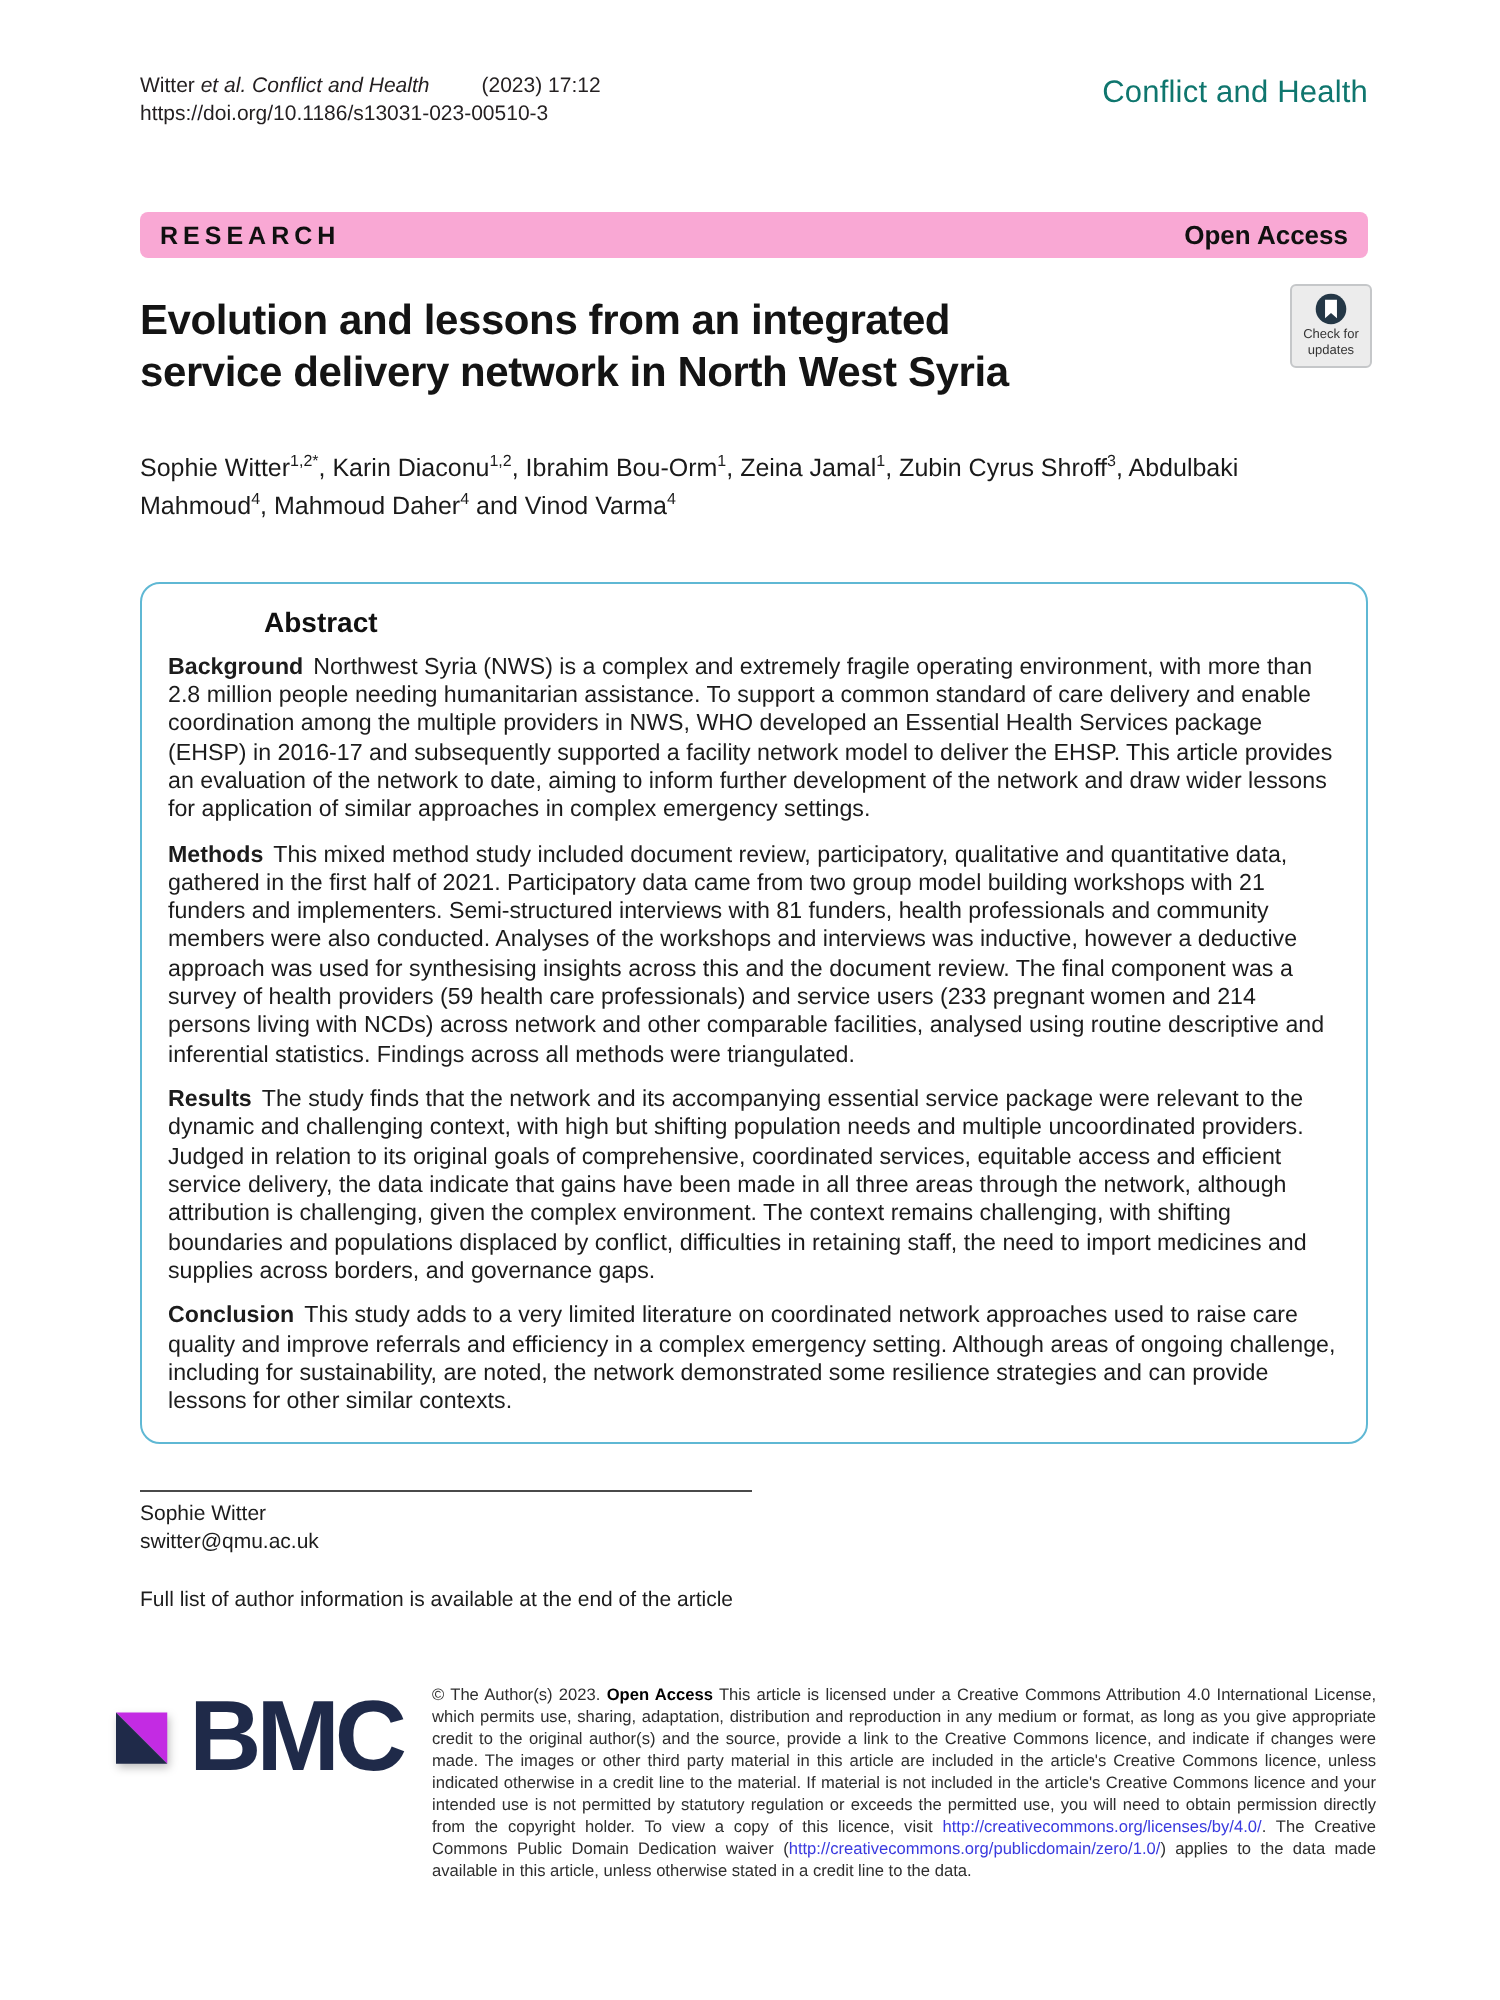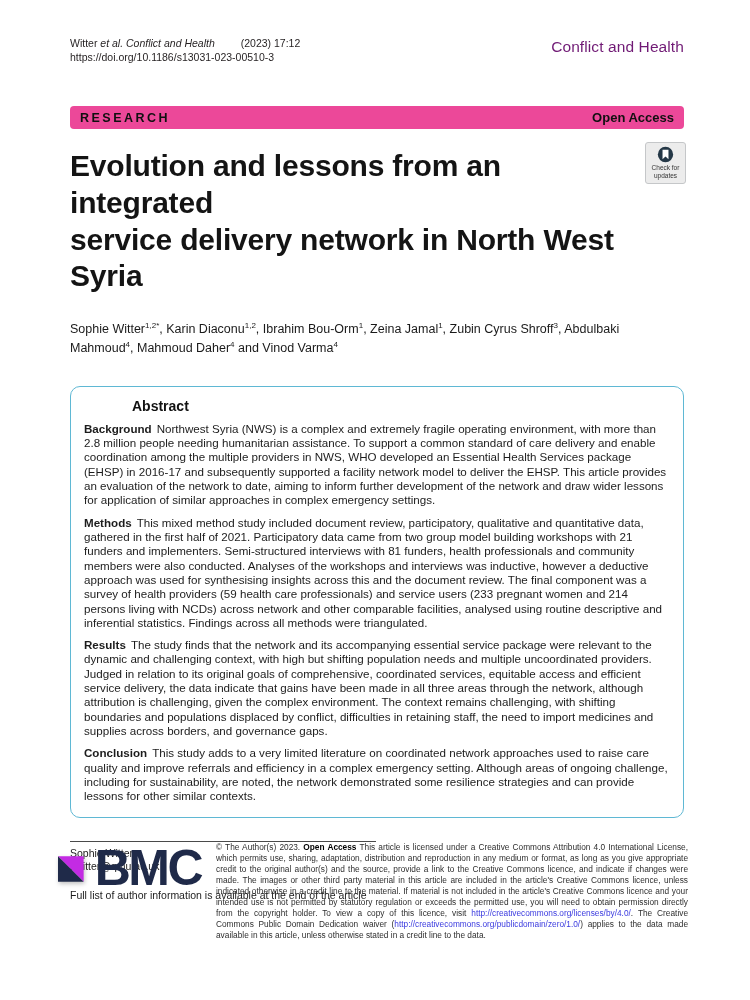--- a/index.html
+++ b/index.html
@@ -15,27 +15,27 @@
     height: 1000px;
     background: #ffffff;
     overflow: hidden;
   }
   .content { padding: 36px 66px 0 70px; }
 
   
   .head-row { display: flex; justify-content: space-between; align-items: flex-start; }
   .cite-block { font-size: 10.5px; line-height: 1.35; color: #231f20; }
   .cite-vol { margin-left: 26px; }
-  .journal-name { font-size: 15.5px; color: #701a75; letter-spacing: 0.1px; padding-top: 2px; }
+  .journal-name { font-size: 15.5px; color: #0f766e; letter-spacing: 0.1px; padding-top: 2px; }
 
   
   .banner {
     margin-top: 42px;
     height: 23px;
-    background: #ec4899;
+    background: #f9a8d4;
     border-radius: 4px;
     display: flex;
     justify-content: space-between;
     align-items: center;
     padding: 0 10px;
   }
   .banner .kind { font-size: 12.5px; font-weight: bold; letter-spacing: 2.5px; color: #101010; }
   .banner .access { font-size: 13px; font-weight: bold; color: #101010; }
 
   
@@ -49,21 +49,21 @@
     border-radius: 3px;
     text-align: center;
     padding: 3px 1px 3px;
     cursor: pointer;
   }
   .check-badge .txt { font-size: 6.5px; line-height: 1.2; color: #333; }
 
   
   .title {
     margin-top: 19px;
-    font-size: 30px;
+    font-size: 21px;
     font-weight: bold;
     line-height: 1.22;
     color: #141414;
     letter-spacing: -0.2px;
     max-width: 560px;
   }
   .title span { display: block; }
   .authors { margin-top: 25px; font-size: 12.5px; line-height: 1.55; color: #1a1a1a; max-width: 606px; }
   .authors sup { font-size: 8px; }
 

